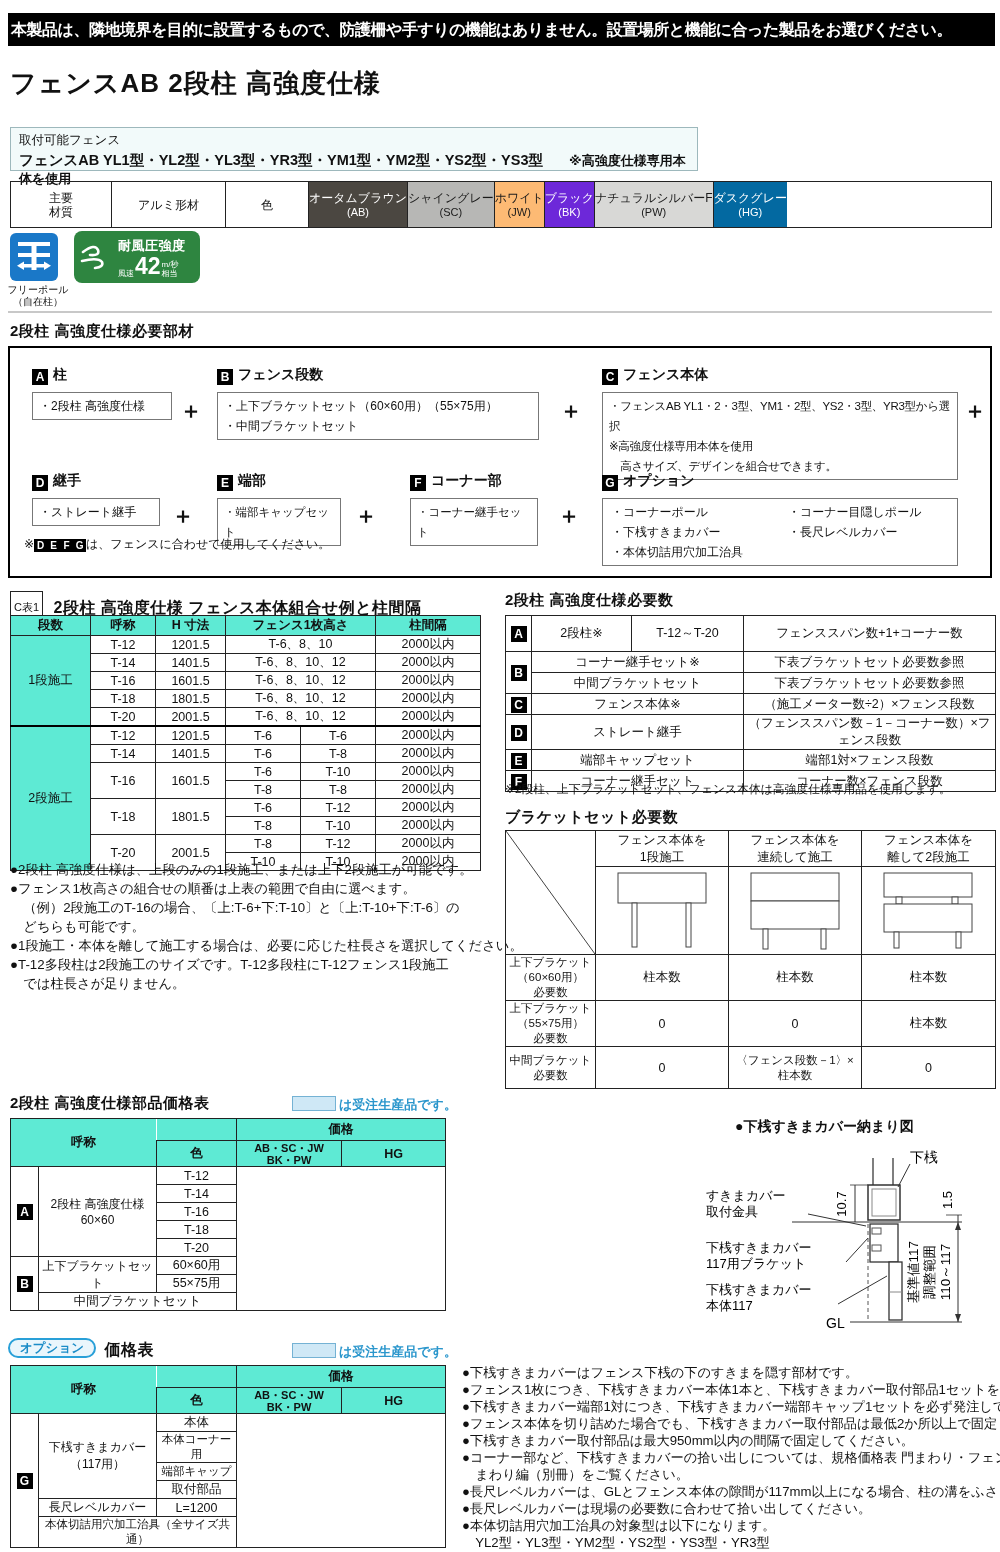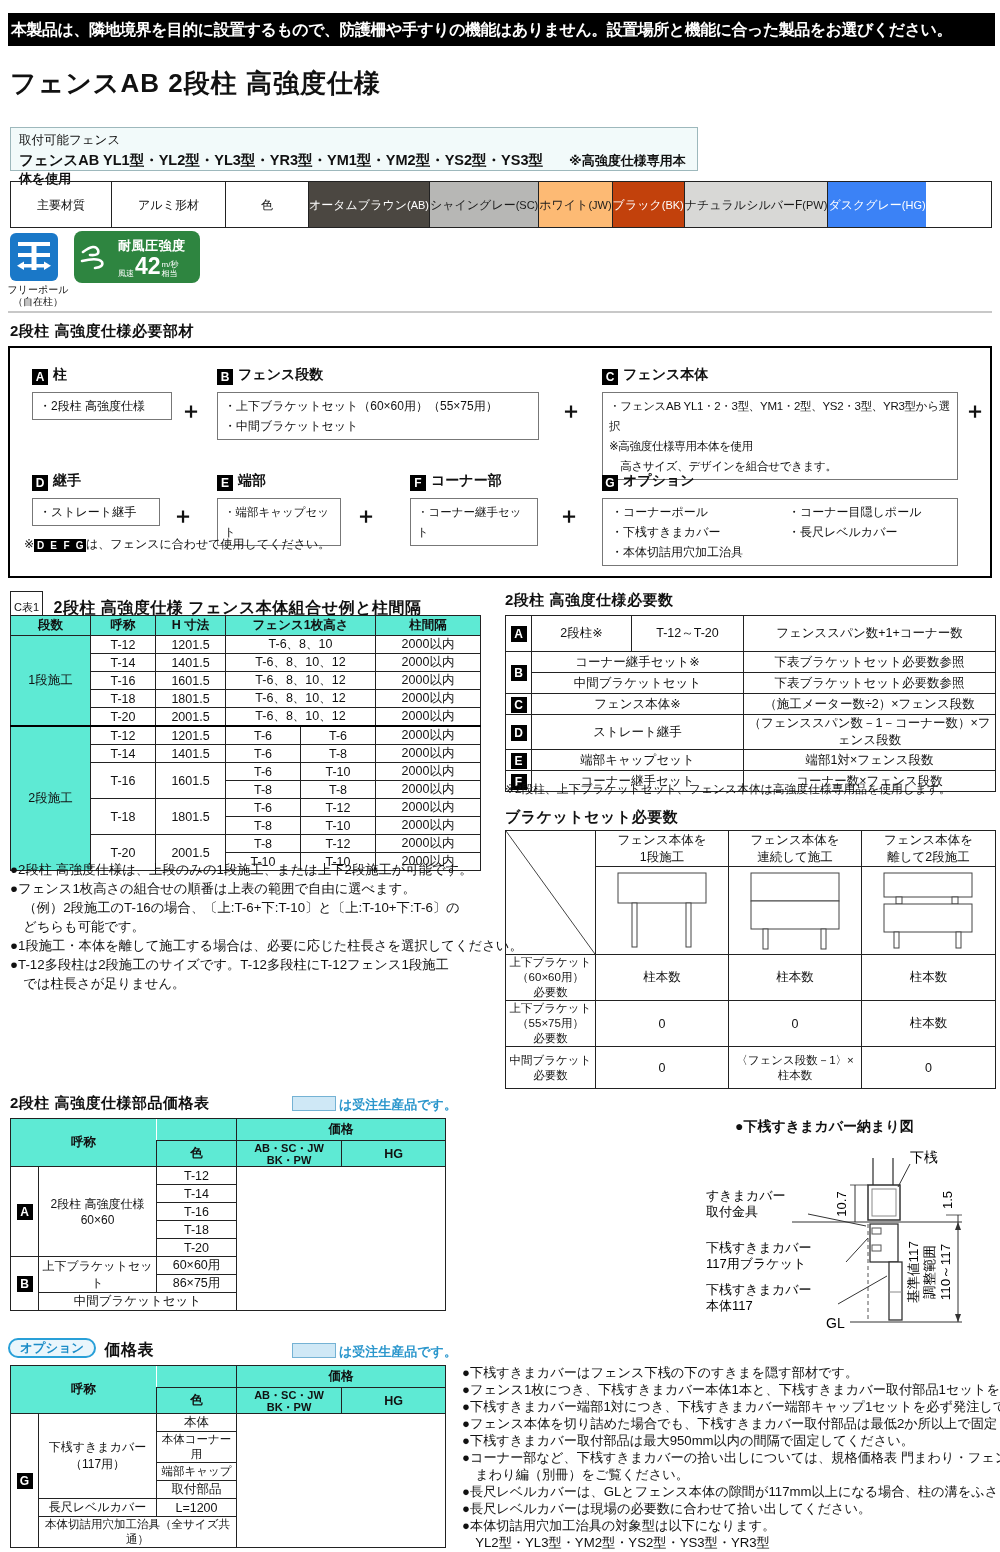--- a/index.html
+++ b/index.html
@@ -12,21 +12,21 @@
   .warnbar{left:8px;top:13px;width:984px;height:33px;background:#000;color:#fff;
            font-size:16px;font-weight:bold;line-height:33px;padding-left:3px;letter-spacing:-.5px;white-space:nowrap}
   .pagetitle{left:10px;top:66px;font-size:26px;font-weight:bold;letter-spacing:1px}
   
   .compat{left:10px;top:127px;width:688px;height:44px;border:1px solid #9db8bc;background:#f2fafa;padding:4px 8px;box-sizing:border-box}
   .compat .l1{font-size:12.5px}
   .compat .l2{font-size:14.5px;font-weight:600;margin-top:2px}
   .compat .note{margin-left:26px;font-size:13px}
   
   .ctbl{left:10px;top:181px;width:980px;height:45px;display:flex;border:1px solid #222}
-  .ctbl .cell{border-right:1px solid #222;display:flex;align-items:center;justify-content:center;
+  .ctbl .cell{border-right:1px solid #222;display:flex;flex-direction:column;align-items:center;justify-content:center;
               font-size:12px;line-height:14px;text-align:center}
   .ctbl .cell:last-child{border-right:none}
   .ctbl .code{font-size:11px}
   
   .freepole{left:10px;top:233px;width:48px;height:48px;background:#1a78c8;border-radius:6px;display:flex;align-items:center;justify-content:center}
   .fp-label{left:2px;top:284px;width:72px;font-size:10px;line-height:12px;text-align:center}
   .wind{left:74px;top:231px;width:126px;height:52px;background:#2e8540;border-radius:8px;color:#fff;display:flex;align-items:center;padding:0 6px;box-sizing:border-box}
   .wind .txt{margin-left:4px}
   .wind .t1{font-size:13px;font-weight:bold;letter-spacing:.5px}
   .wind .row{display:flex;align-items:flex-end;line-height:1}
@@ -89,29 +89,29 @@
         <span class="code">(AB)</span>
     </div>
     <div class="cell" style="background:#b7b7b5;color:#1a1a1a">
       <span>シャイングレー</span>
         <span class="code">(SC)</span>
     </div>
     <div class="cell" style="background:#fdba74;color:#1a1a1a">
       <span>ホワイト</span>
         <span class="code">(JW)</span>
     </div>
-    <div class="cell" style="background:#c2410c;color:#fff">
+    <div class="cell" style="background:#6d28d9;color:#fff">
       <span>ブラック</span>
         <span class="code">(BK)</span>
     </div>
     <div class="cell" style="background:#d8d8d6;color:#1a1a1a">
       <span>ナチュラルシルバーF</span>
         <span class="code">(PW)</span>
     </div>
-    <div class="cell" style="background:#3b82f6;color:#fff">
+    <div class="cell" style="background:#0369a1;color:#fff">
       <span>ダスクグレー</span>
         <span class="code">(HG)</span>
     </div>
   </div>
 
   <div class="abs freepole">
     <svg width="40" height="40" viewBox="0 0 40 40">
       <rect x="4" y="5" width="32" height="4" fill="#fff"></rect>
       <rect x="17.5" y="5" width="5" height="28" fill="#fff"></rect>
       <rect x="4" y="16" width="32" height="4" fill="#fff"></rect>
@@ -506,21 +506,21 @@
         </tr>
     <tr style="height:18px">
           <td>T-20</td>
         </tr>
     <tr style="height:18px">
       <td rowspan="3"><span class="sq">B</span></td>
       <td rowspan="2" style="font-size:12px">上下ブラケットセット</td>
       <td>60×60用</td>
     </tr>
     <tr style="height:18px">
-          <td>86×75用</td>
+          <td>55×75用</td>
         </tr>
     <tr style="height:18px">
           <td colspan="2">中間ブラケットセット</td>
         </tr>
   </tbody>
     </table>
 
   <div class="abs b" style="left:735px;top:1118px;font-size:14px">●下桟すきまカバー納まり図</div>
   <svg class="abs" style="left:700px;top:1142px" width="300" height="205" viewBox="0 0 300 205">
 

